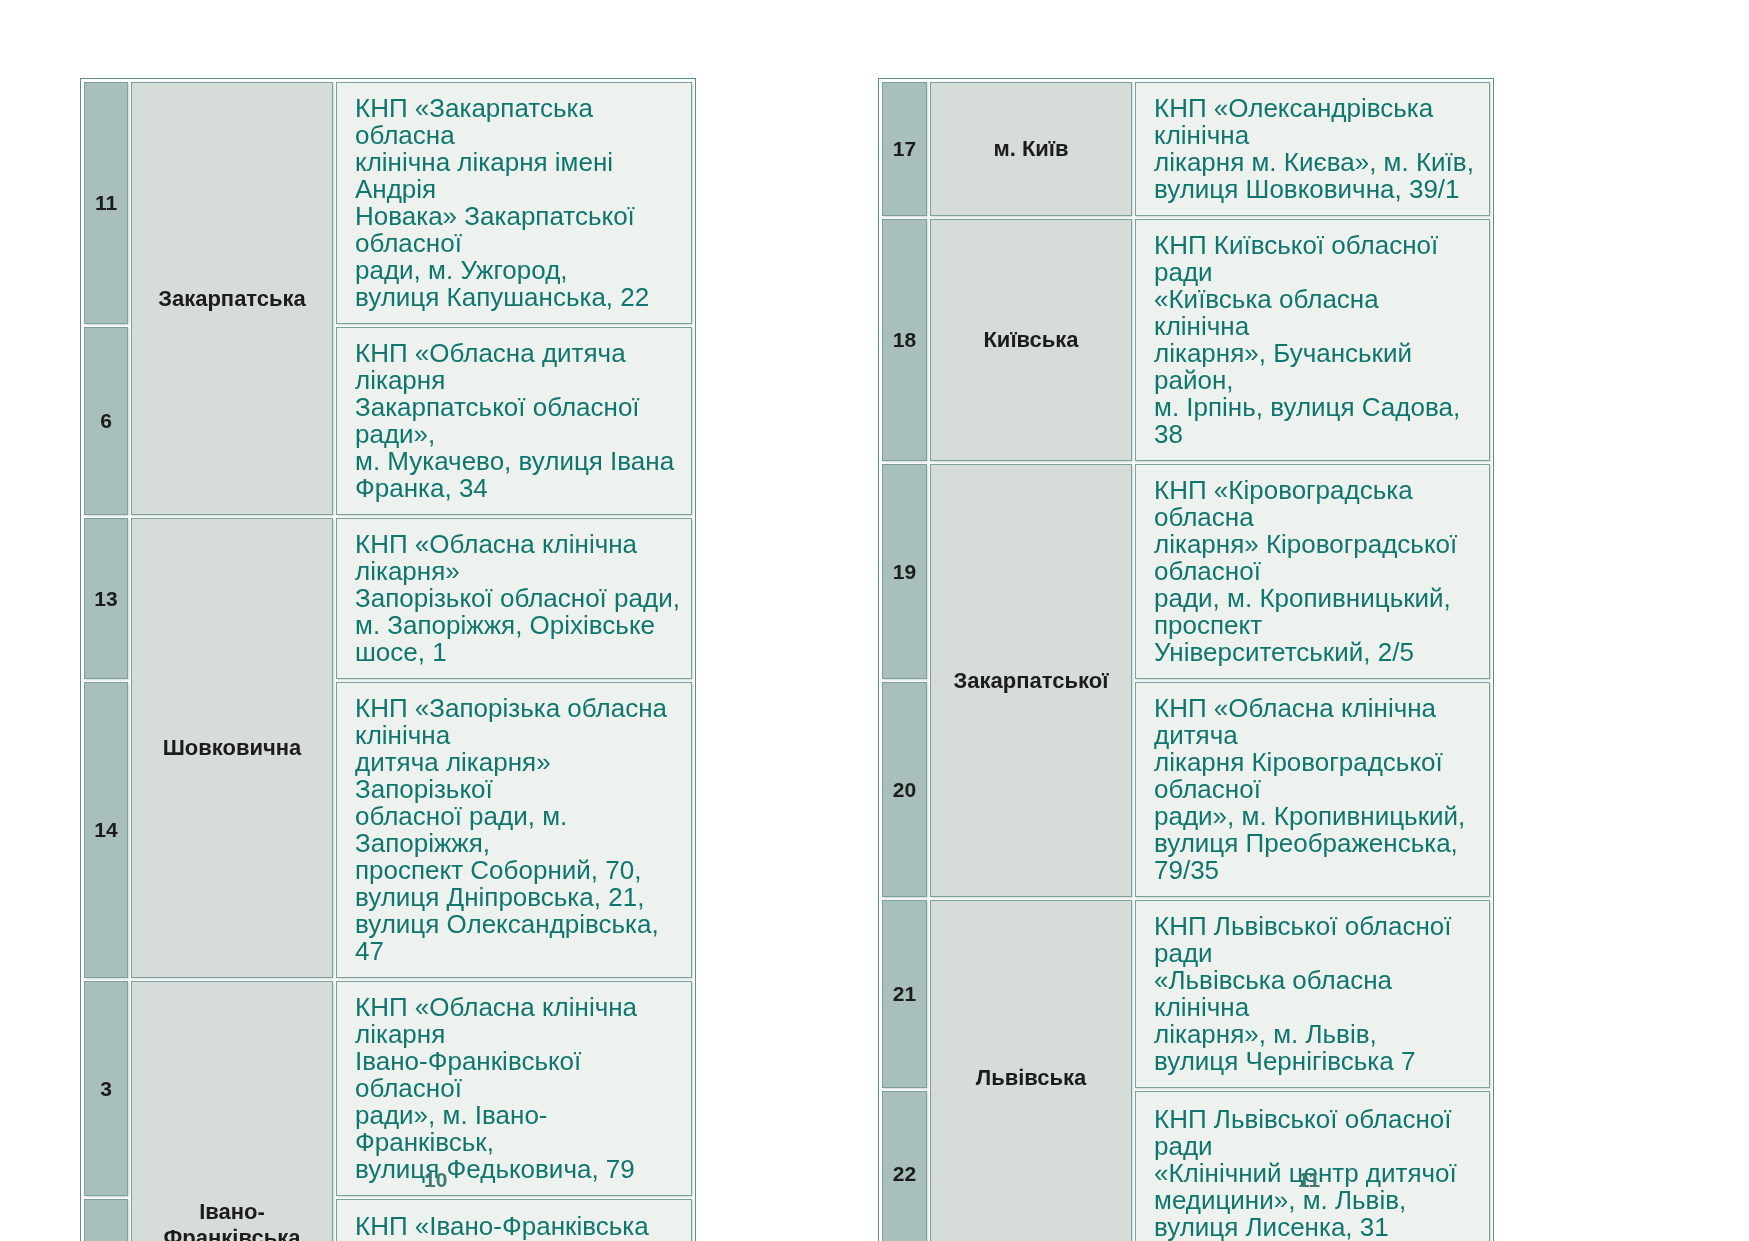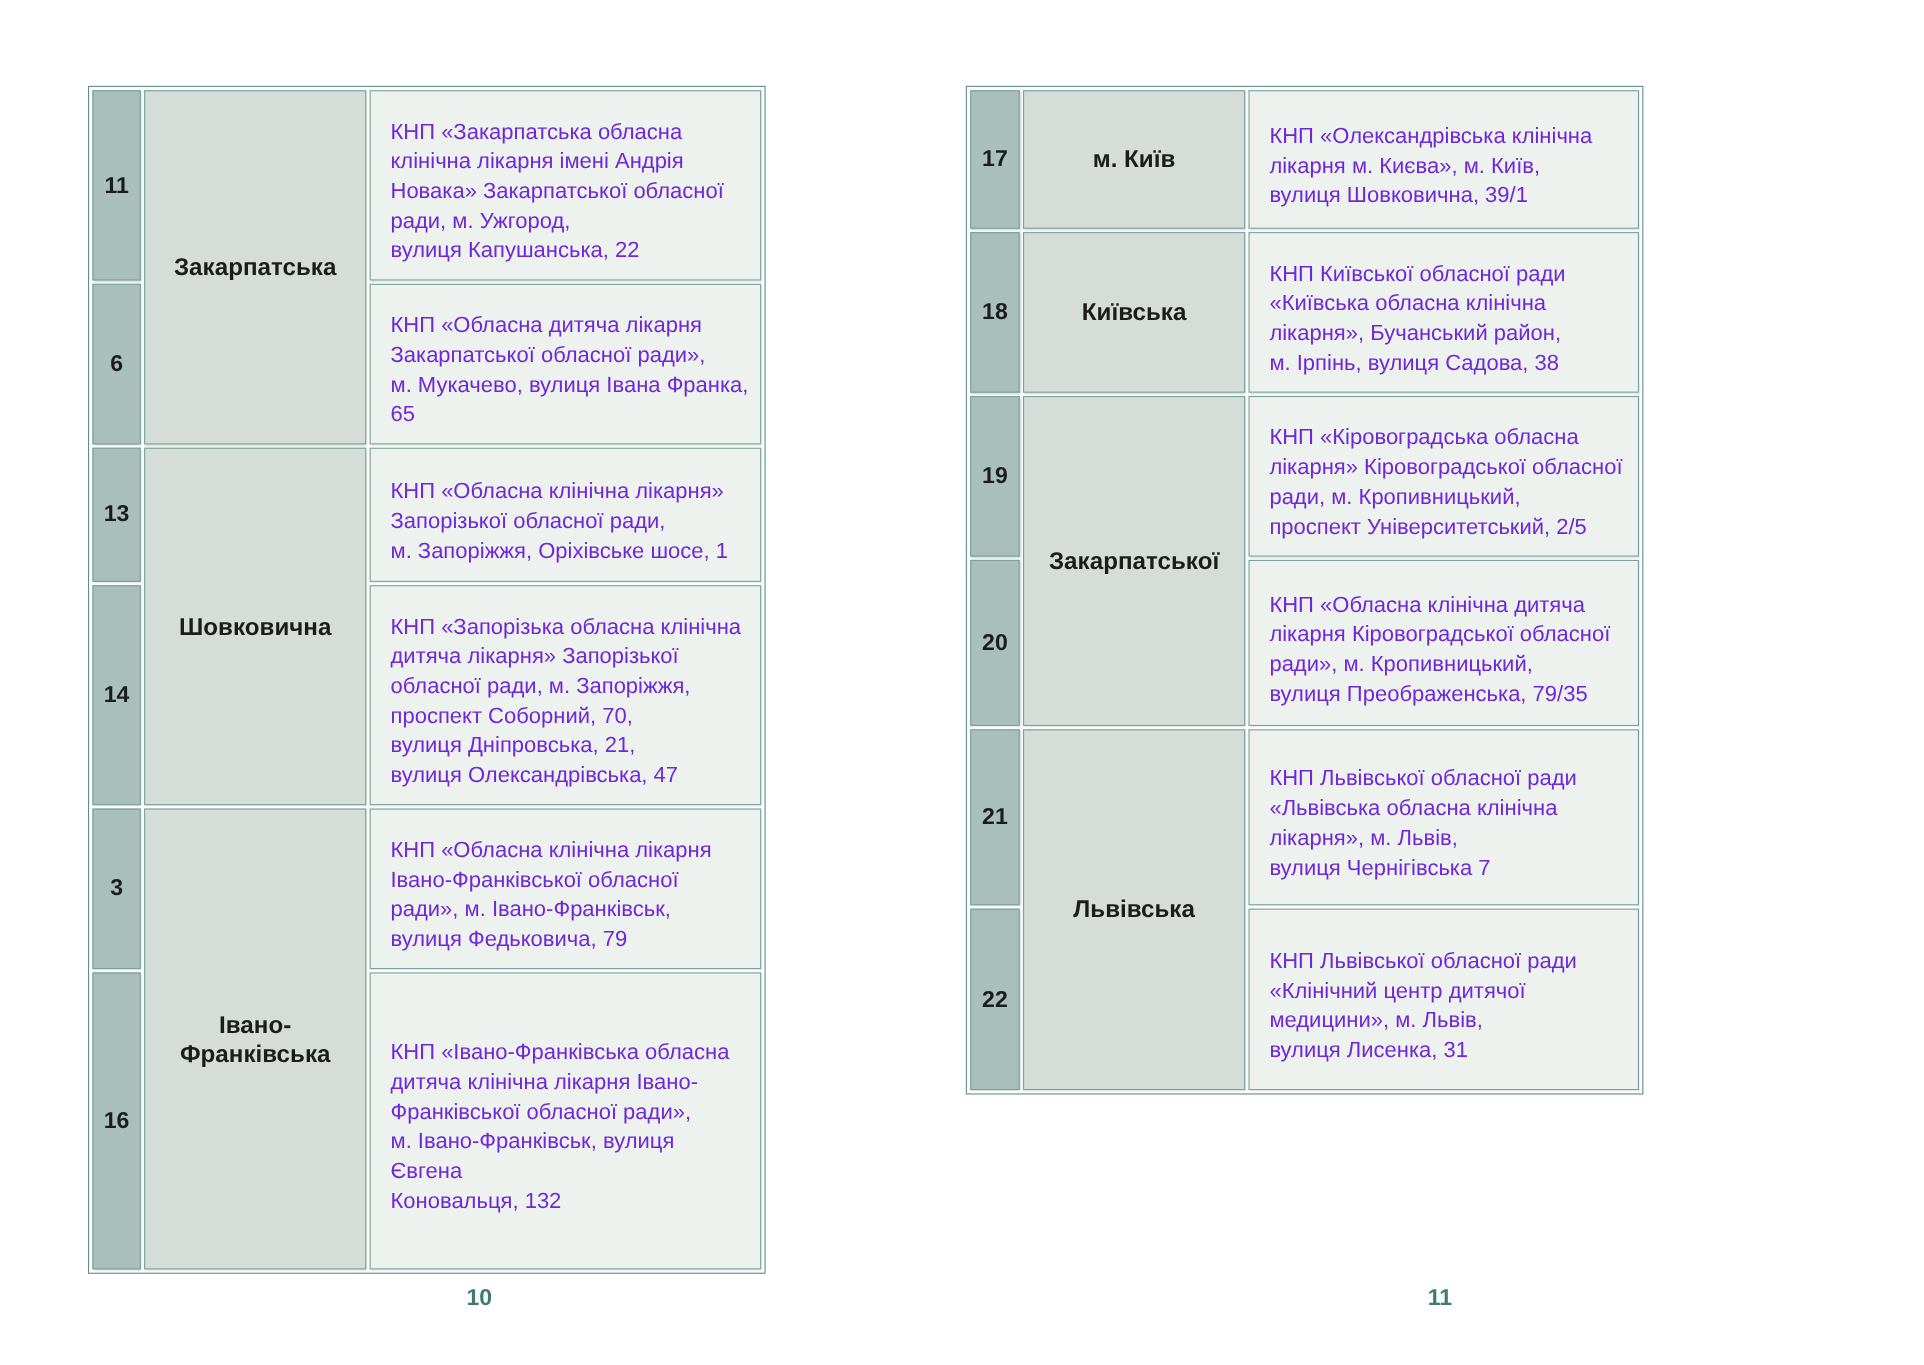--- a/index.html
+++ b/index.html
@@ -38,24 +38,24 @@
   td.region {
     background: #d6dcd7;
     font-weight: bold;
     font-size: 22px;
     color: #1c1c1c;
     text-align: center;
     padding: 0 2px;
   }
   td.desc {
     background: #eef2ee;
-    font-size: 20px;
-    color: #6d28d9;
+    font-size: 26px;
+    color: #0f766e;
     line-height: 27px;
-    padding: 24px 10px 12px 18px;
+    padding: 12px 10px 12px 18px;
     white-space: pre-line;
     text-align: left;
   }
   #table-left  { left: 80px;  top: 78px;  width: 611px; }
   #table-right { left: 878px; top: 78px; width: 611px; }
   .page-number {
     position: absolute;
     font-weight: bold;
     font-size: 21px;
     color: #3f7a73;
@@ -81,21 +81,21 @@
       <td class="desc">КНП «Закарпатська обласна
 клінічна лікарня імені Андрія
 Новака» Закарпатської обласної
 ради, м. Ужгород,
 вулиця Капушанська, 22</td>
     </tr>
     <tr style="height:114px">
       <td class="num">6</td>
       <td class="desc">КНП «Обласна дитяча лікарня
 Закарпатської обласної ради»,
-м. Мукачево, вулиця Івана Франка, 65</td>
+м. Мукачево, вулиця Івана Франка, 34</td>
     </tr>
     <tr style="height:122px">
       <td class="num">13</td>
       <td class="region" rowspan="2">Шовковична</td>
       <td class="desc">КНП «Обласна клінічна лікарня»
 Запорізької обласної ради,
 м. Запоріжжя, Оріхівське шосе, 1</td>
     </tr>
     <tr style="height:186px">
       <td class="num">14</td>

